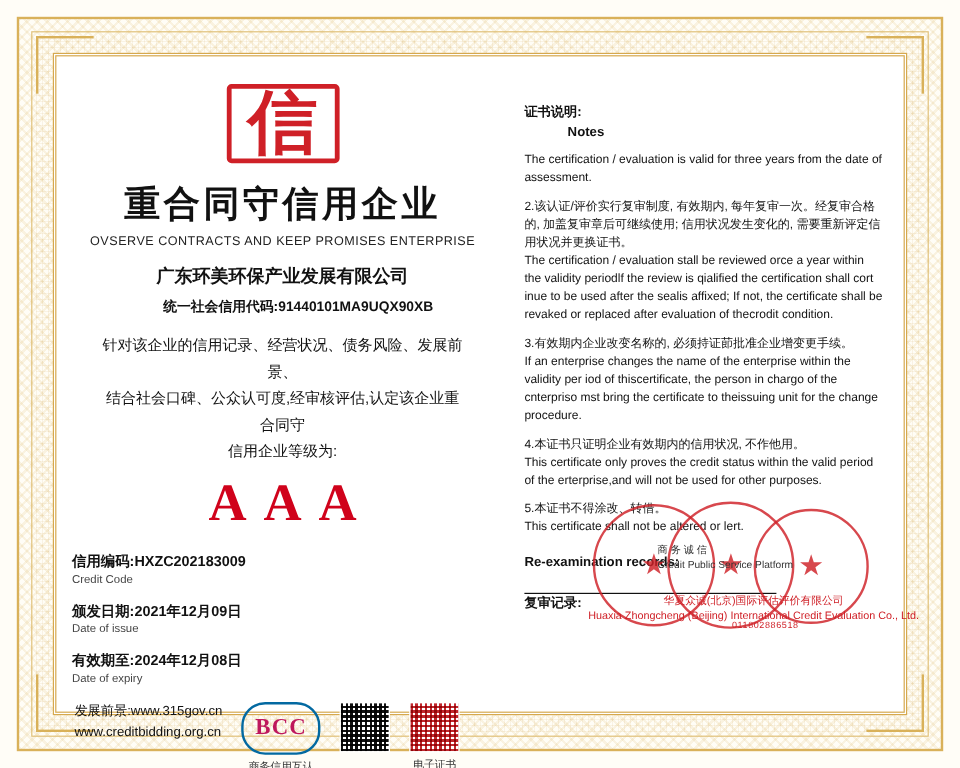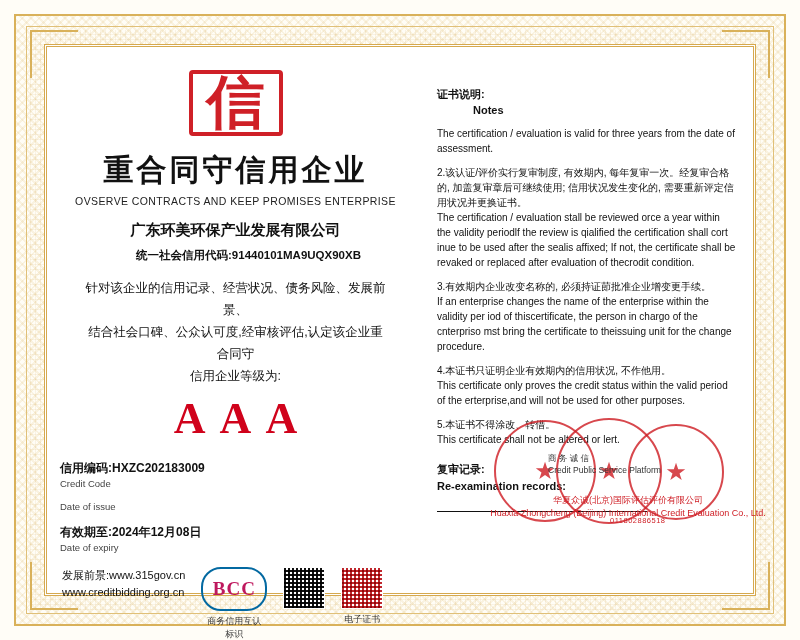--- a/index.html
+++ b/index.html
@@ -227,20 +227,21 @@
       </div>
 
       <div class="grade">AAA</div>
 
       <div class="fields">
         <div class="field">
           <div class="v">信用编码:HXZC202183009</div>
           <div class="k">Credit Code</div>
         </div>
         <div class="field">
+          <div class="v">颁发日期:2021年12月09日</div>
           <div class="k">Date of issue</div>
         </div>
         <div class="field">
           <div class="v">有效期至:2024年12月08日</div>
           <div class="k">Date of expiry</div>
         </div>
       </div>
 
       <div class="bottom-row">
         <div class="query">
@@ -281,24 +282,24 @@
       <div class="note">
         <span class="cn">4.本证书只证明企业有效期内的信用状况, 不作他用。</span>
         <span class="en">This certificate only proves the credit status within the valid period of the erterprise,and will not be used for other purposes.</span>
       </div>
       <div class="note">
         <span class="cn">5.本证书不得涂改、转借。</span>
         <span class="en">This certificate shall not be altered or lert.</span>
       </div>
 
       <div class="reexam">
-        <div>复审记录:</div>
         <div>
           <span>Re-examination records:</span><span class="line"></span>
         </div>
+        <div>复审记录:</div>
       </div>
     </div>
   </div>
 
   <div class="stamp stamp1">
     <span class="star">★</span>
   </div>
   <div class="stamp stamp3">
     <span class="star">★</span>
   </div>

